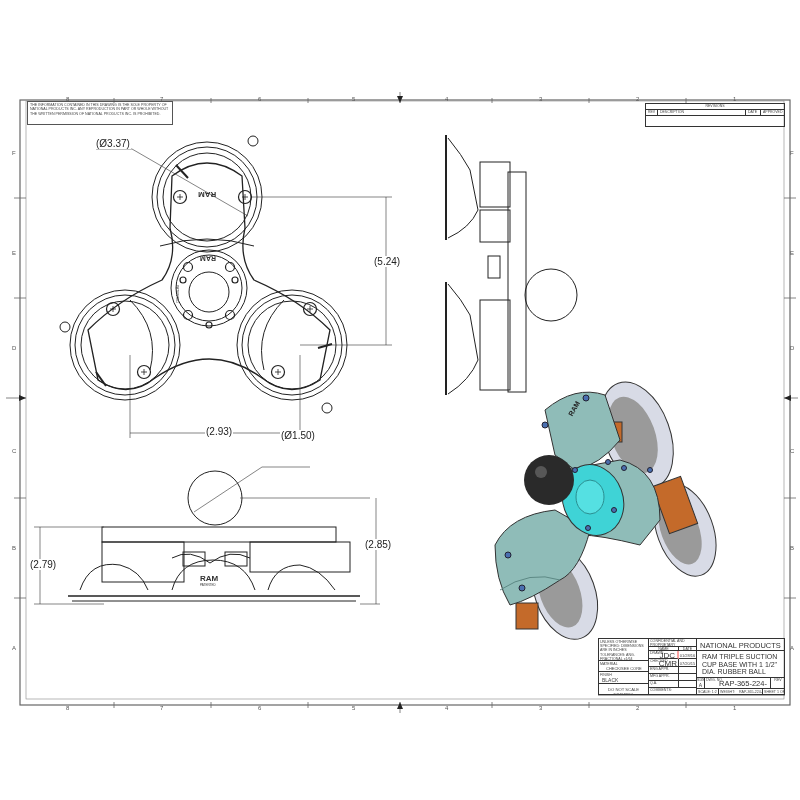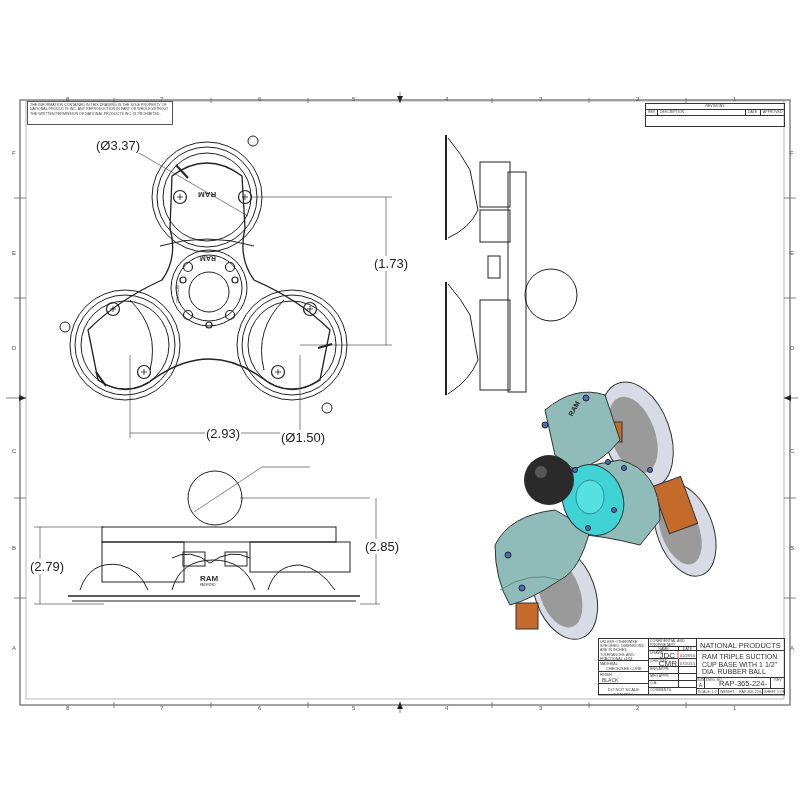--- a/index.html
+++ b/index.html
@@ -1,20 +1,20 @@
 <!DOCTYPE html>
 <html><head>
 <meta charset="utf-8">
 <style>
   html,body{margin:0;padding:0;background:#fff;}
   body{width:800px;height:800px;position:relative;overflow:hidden;font-family:"Liberation Sans",sans-serif;color:#222;}
   .sheet{position:absolute;left:0;top:0;width:800px;height:800px;}
   .zone{position:absolute;font-size:6px;color:#555;font-family:"Liberation Sans",sans-serif;}
   .txt{position:absolute;font-family:"Liberation Sans",sans-serif;color:#333;white-space:nowrap;}
-  .dim{position:absolute;font-size:13px;color:#222;background:#fff;padding:0 1px;font-family:"Liberation Sans",sans-serif;}
+  .dim{position:absolute;font-size:10px;color:#222;background:#fff;padding:0 1px;font-family:"Liberation Sans",sans-serif;}
   .notice{position:absolute;left:27px;top:101px;width:146px;height:24px;border:1px solid #555;font-size:3.6px;line-height:4.4px;padding:1px 2px;box-sizing:border-box;color:#444;}
   .rev{position:absolute;left:645px;top:103px;width:140px;height:24px;border:1px solid #333;box-sizing:border-box;font-size:3.5px;color:#444;}
   .rev .hdr{height:5px;border-bottom:1px solid #333;text-align:center;line-height:5px;}
   .rev .cols{display:flex;height:5px;border-bottom:1px solid #333;line-height:5px;}
   .rev .cols div{border-right:1px solid #333;padding-left:2px;box-sizing:border-box;}
   .tb{position:absolute;left:598px;top:638px;width:187px;height:57px;border:1px solid #333;box-sizing:border-box;font-size:3.6px;color:#444;}
   .tb .cell{position:absolute;box-sizing:border-box;overflow:hidden;}
   .tb .company{font-size:7.5px;color:#333;}
   .tb .title{font-size:7px;line-height:7.5px;color:#333;}
   .tb .dwg{font-size:7.5px;color:#333;}
@@ -251,21 +251,21 @@
     <div class="hdr">REVISIONS</div>
     <div class="cols">
       <div style="width:12px">REV</div>
       <div style="width:88px">DESCRIPTION</div>
       <div style="width:15px">DATE</div>
       <div style="width:23px;border-right:none">APPROVED</div>
     </div>
   </div>
 
   <span class="dim" style="left:95px;top:138px">(Ø3.37)</span>
-  <span class="dim" style="left:373px;top:256px">(1.73)</span>
+  <span class="dim" style="left:373px;top:256px">(5.24)</span>
   <span class="dim" style="left:205px;top:426px">(2.93)</span>
   <span class="dim" style="left:280px;top:430px">(Ø1.50)</span>
   <span class="dim" style="left:29px;top:559px">(2.79)</span>
   <span class="dim" style="left:364px;top:539px">(2.85)</span>
 
   <span class="txt" style="left:198px;top:190px;font-size:8px;font-weight:bold;transform:rotate(180deg);">RAM</span>
   <span class="txt" style="left:200px;top:255px;font-size:7px;font-weight:bold;transform:rotate(180deg);">RAM</span>
   <span class="txt" style="left:168px;top:292px;font-size:3.5px;transform:rotate(90deg);">PATENTED</span>
   <span class="txt" style="left:200px;top:574px;font-size:8px;font-weight:bold;">RAM</span>
   <span class="txt" style="left:200px;top:583px;font-size:3px;">PATENTED</span>

